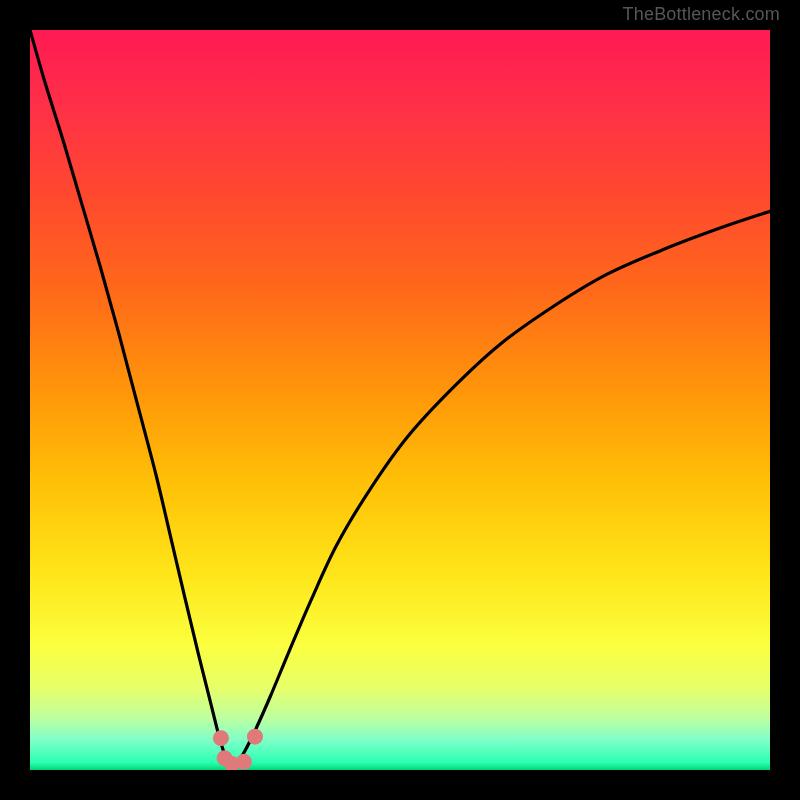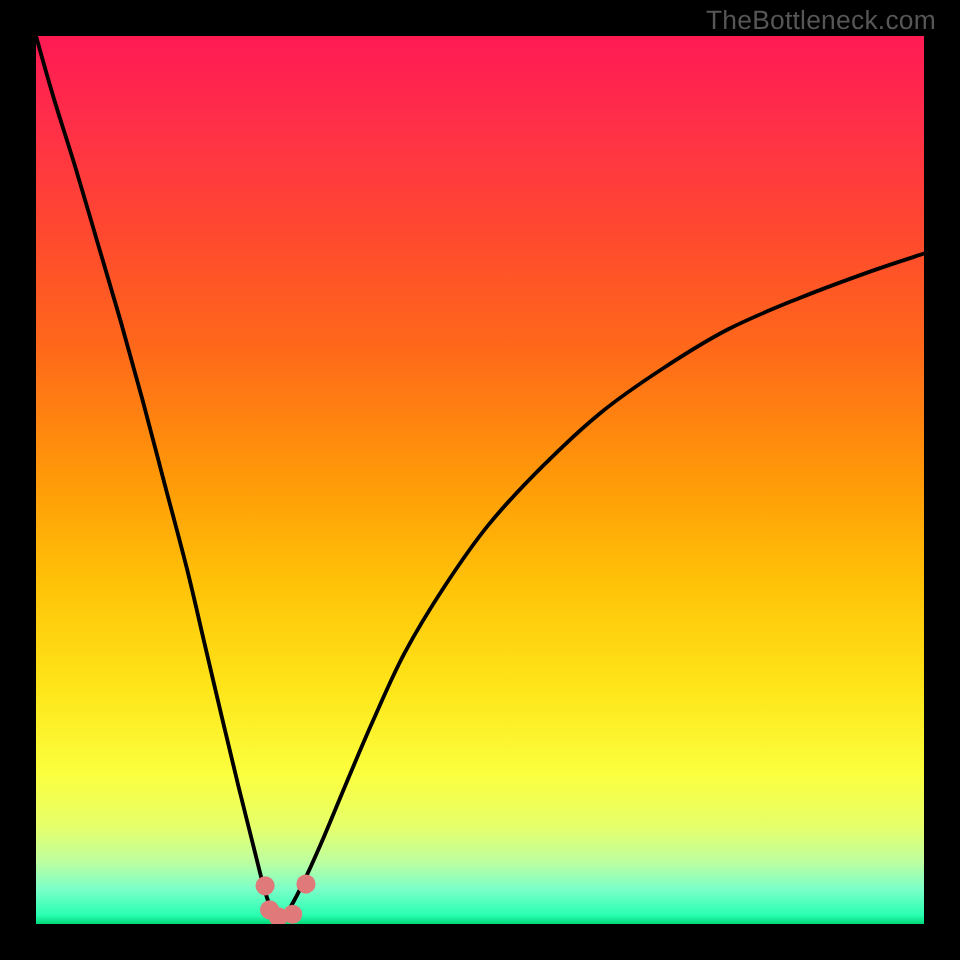--- a/index.html
+++ b/index.html
@@ -14,21 +14,21 @@
     position: relative;
     width: 800px;
     height: 800px;
     background: #000;
   }
   .watermark {
     position: absolute;
     top: 4px;
     right: 20px;
     font-family: Arial, Helvetica, sans-serif;
-    font-size: 22px;
+    font-size: 18px;
     color: #565656;
     letter-spacing: 0.2px;
   }
   .plot {
     position: absolute;
     left: 30px;
     top: 30px;
     width: 740px;
     height: 740px;
     overflow: hidden;

